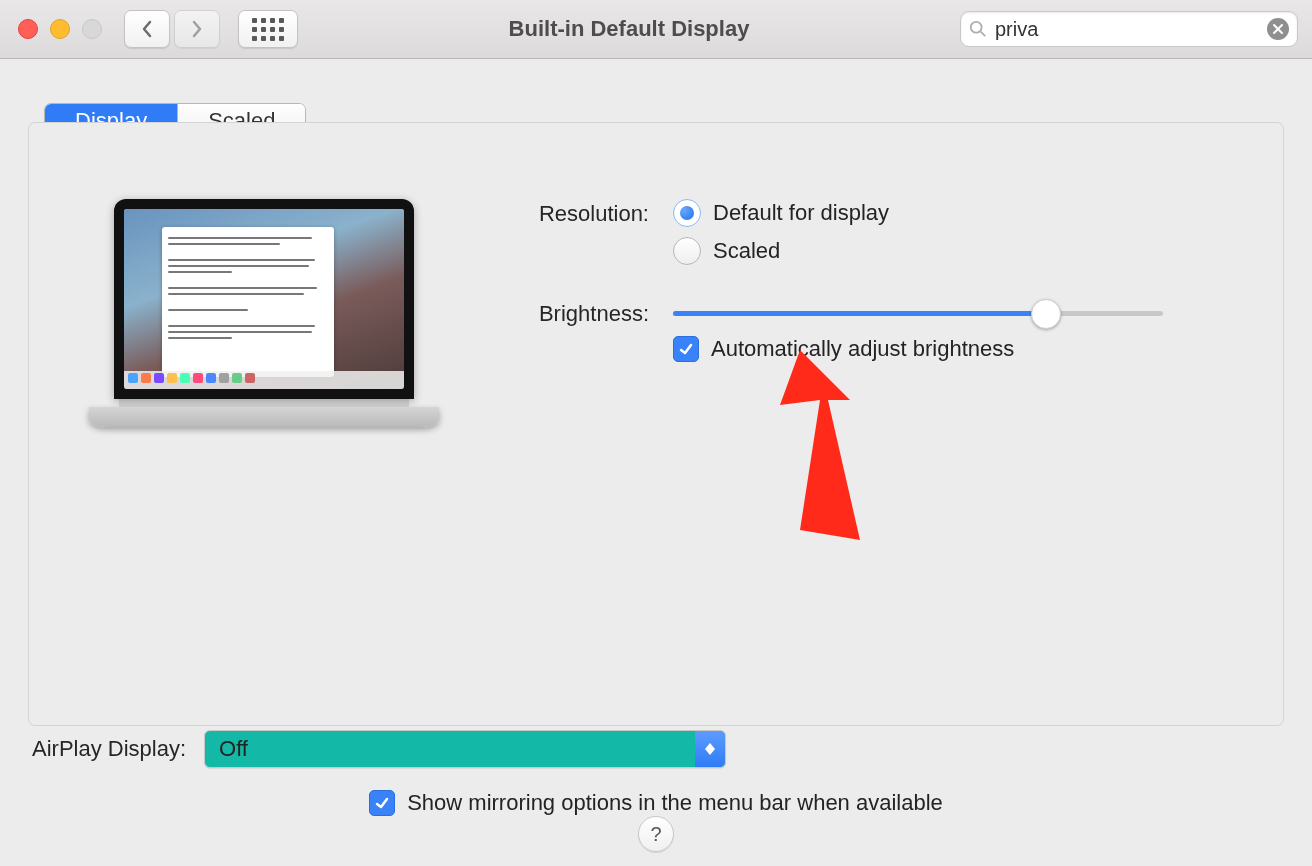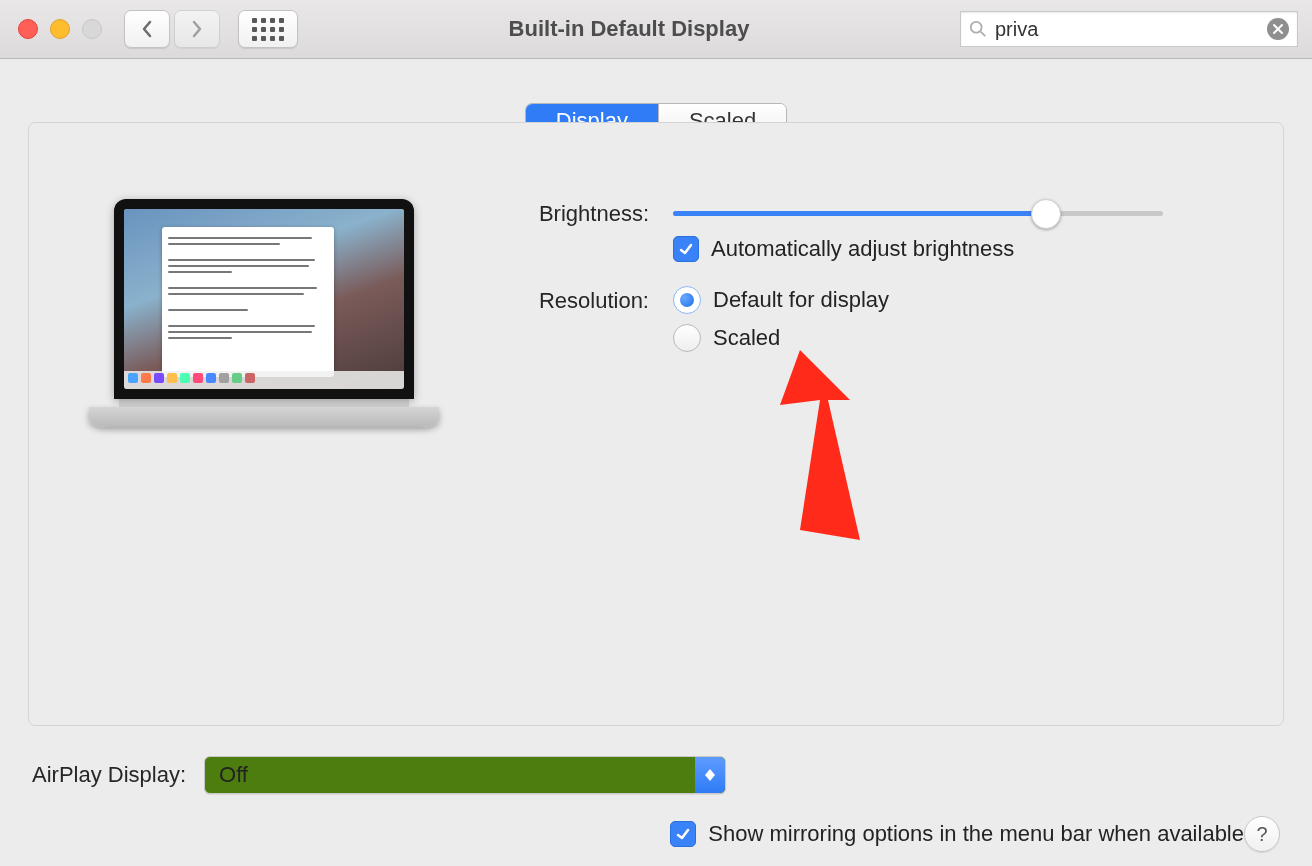--- a/index.html
+++ b/index.html
@@ -61,40 +61,41 @@
   text-align:center;
   font-size:22px;
   font-weight:600;
   color:#4d4d4d;
 }
 .search-wrap {
   margin-right:14px;
   width:320px; height:34px;
   background:#fff;
   border:1px solid #c9c9c9;
-  border-radius:0;
+  border-radius:9px;
   display:flex; align-items:center;
   padding:0 8px;
   box-shadow: inset 0 1px 2px rgba(0,0,0,0.1);
 }
 .search-wrap .mag { margin-right:6px; opacity:.6;}
 .search-wrap input{
   border:none; outline:none; flex:1;
   font-size:20px; background:transparent; color:#333;
 }
 .search-wrap .clear{
   width:22px;height:22px;border-radius:50%;
   background:#8f8f8f; display:flex;align-items:center;justify-content:center;
 }
 .search-wrap .clear svg{stroke:#fff;}
 
 
 .segmented-wrap{
-  display:flex; justify-content:center;
+  display:flex; 
   margin-top:44px;
+  margin-left:44px;
 }
 .segmented{
   display:flex;
   border:1px solid #b7b7b7;
   border-radius:7px;
   overflow:hidden;
   box-shadow: 0 1px 1px rgba(0,0,0,0.1);
   background:#fff;
 }
 .segmented .seg{
@@ -267,37 +268,37 @@
   display:flex; align-items:center;
   margin-bottom:22px;
 }
 .airplay-row .lbl{
   font-size:22px; color:#262626;
   margin-right:18px;
 }
 .airplay-select{
   display:flex; align-items:center;
   width:520px; height:36px;
-  background:#4d7c0f;
+  background:#14b8a6;
   border:1px solid #c9c9c9;
   border-radius:6px;
   box-shadow:0 1px 1px rgba(0,0,0,.08);
 }
 .airplay-select .sel-text{
   flex:1; padding-left:14px; font-size:22px;
 }
 .airplay-select .step{
   width:30px; height:100%;
   background: linear-gradient(#5e9bff,#2f7cf6);
   border-radius:0 5px 5px 0;
   display:flex;flex-direction:column;align-items:center;justify-content:center;
 }
 .airplay-select .step svg{width:10px;height:6px;}
 .mirror-row{
-  display:flex; align-items:center; justify-content:flex-end;
+  display:flex; align-items:center; justify-content:flex-end;flex-direction:column;
 }
 .mirror-left{display:flex;align-items:center;font-size:22px;}
 .help-btn{
   width:34px;height:34px;border-radius:50%;
   background:linear-gradient(#ffffff,#f0f0f0);
   border:1px solid #c7c7c7;
   display:flex;align-items:center;justify-content:center;
   font-size:20px;color:#555;
   box-shadow:0 1px 1px rgba(0,0,0,.1);
 }
@@ -409,52 +410,52 @@
             </div>
           </div>
         </div>
         <div class="hinge"></div>
         <div class="base"></div>
       </div>
     </div>
 
     <div class="settings-col">
       <div class="row">
+        <div class="label">Resolution:</div>
+        <div class="value">
+          <div class="radio-line">
+            <div class="radio selected">
+                <div class="dot"></div>
+              </div>
+            <span>Default for display</span>
+          </div>
+          <div class="radio-line">
+            <div class="radio"></div>
+            <span>Scaled</span>
+          </div>
+        </div>
+      </div>
+
+      <div class="row">
         <div class="label">Brightness:</div>
         <div class="value">
           <div class="slider">
             <div class="fill"></div>
             <div class="thumb"></div>
           </div>
           <div class="checkbox-line">
             <div class="checkbox">
               <svg width="16" height="16" viewBox="0 0 16 16" fill="none" stroke-width="2.5" stroke-linecap="round" stroke-linejoin="round">
                   <polyline points="3,9 7,12 13,4"></polyline>
                 </svg>
             </div>
             <span>Automatically adjust brightness</span>
           </div>
         </div>
       </div>
-
-      <div class="row">
-        <div class="label">Resolution:</div>
-        <div class="value">
-          <div class="radio-line">
-            <div class="radio selected">
-                <div class="dot"></div>
-              </div>
-            <span>Default for display</span>
-          </div>
-          <div class="radio-line">
-            <div class="radio"></div>
-            <span>Scaled</span>
-          </div>
-        </div>
-      </div>
     </div>
   </div>
 </div>
 
 <div class="bottom-area">
   <div class="airplay-row">
     <div class="lbl">AirPlay Display:</div>
     <div class="airplay-select">
       <div class="sel-text">Off</div>
       <div class="step">

